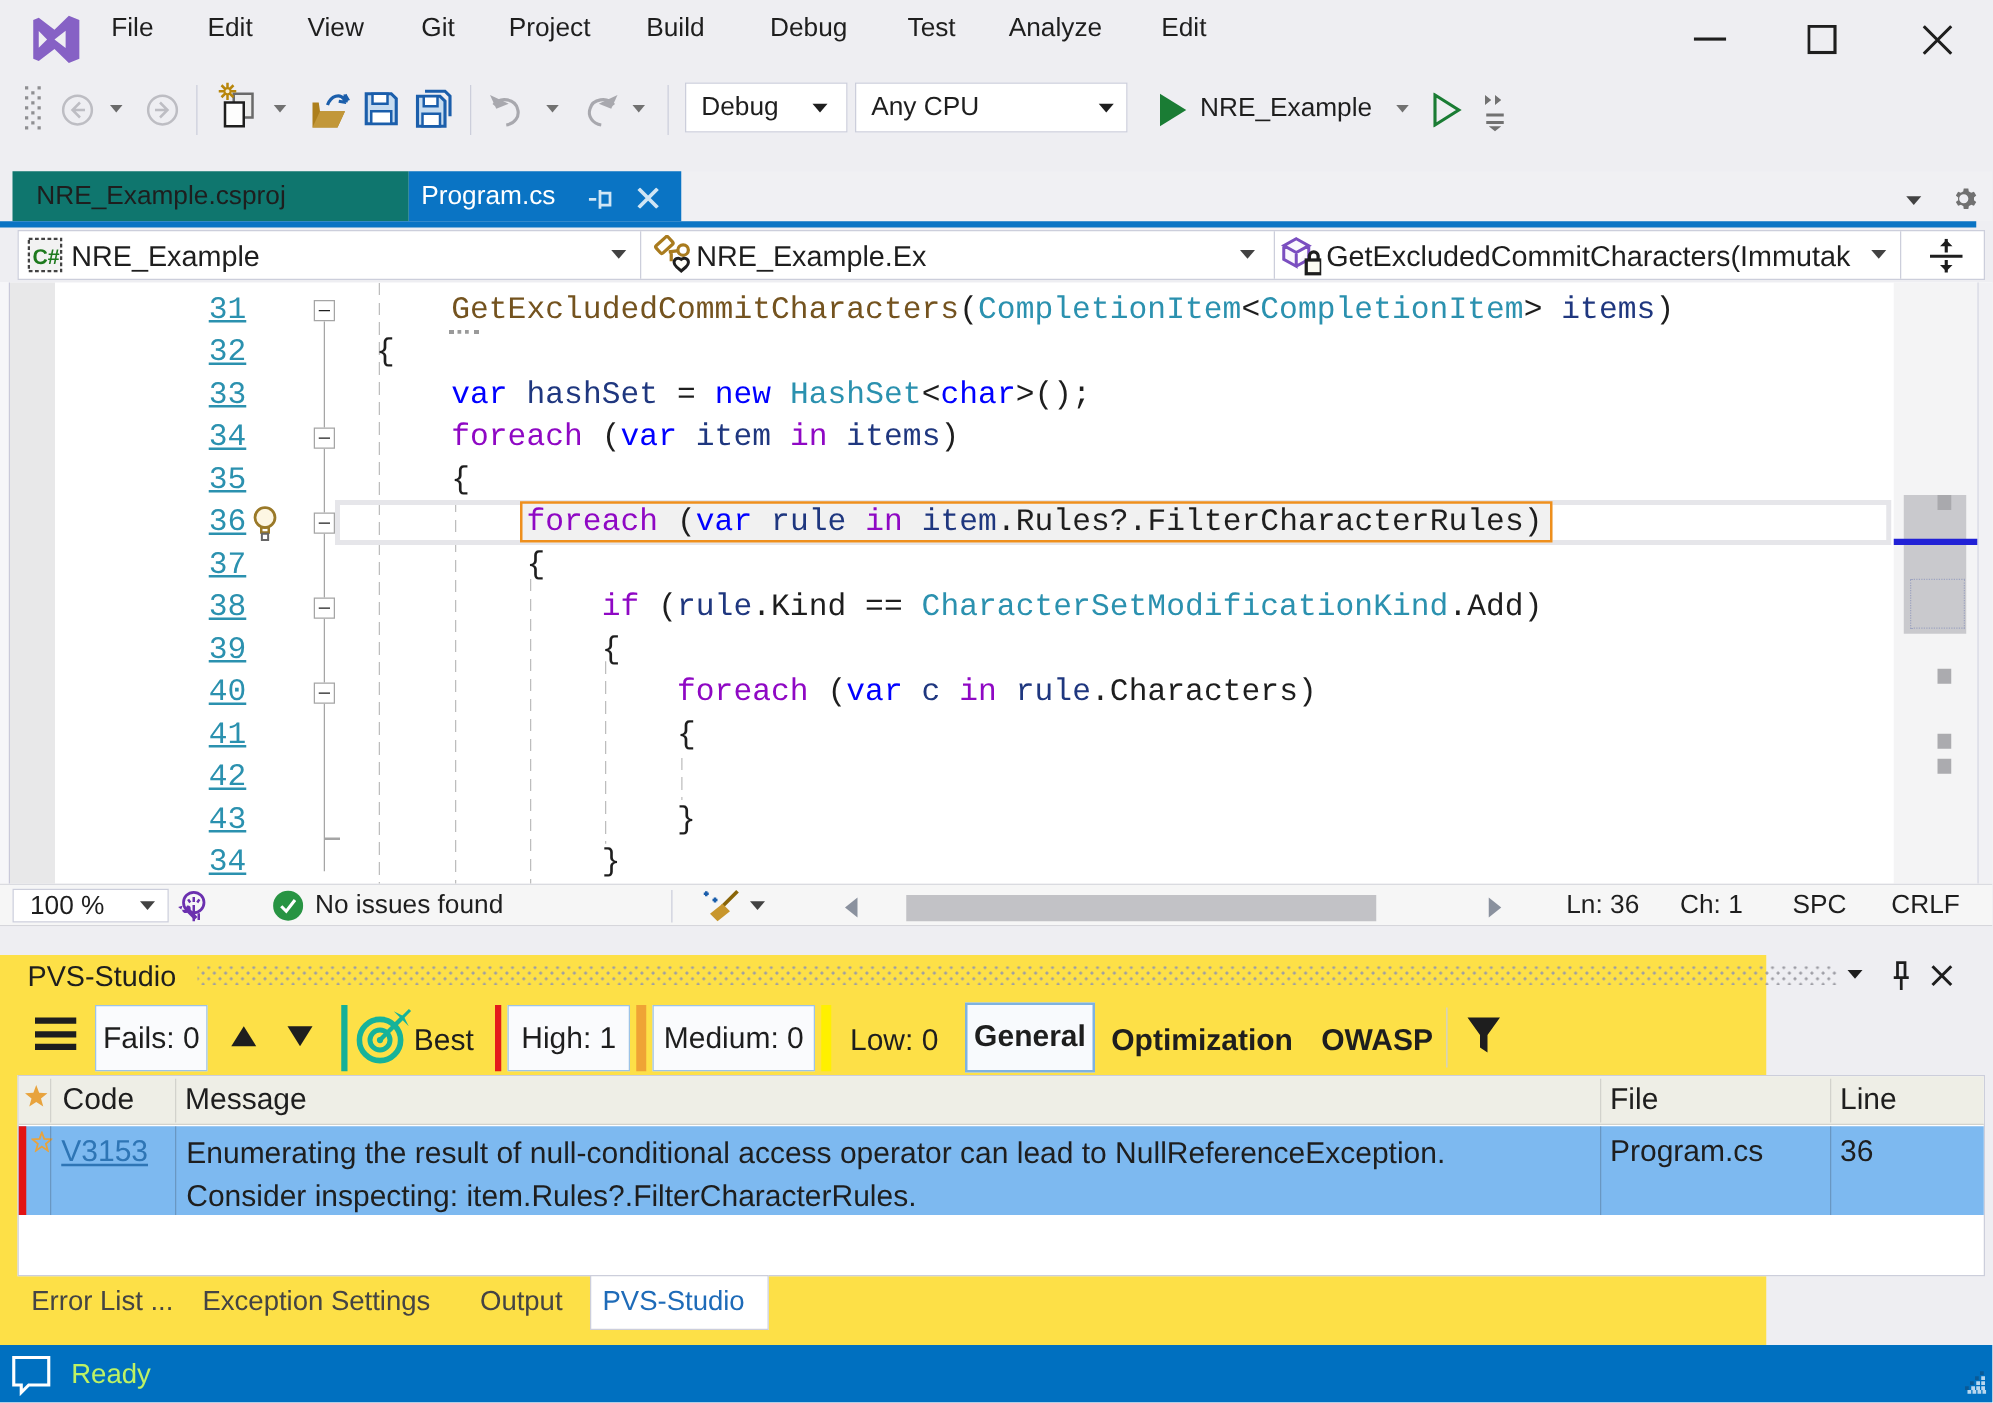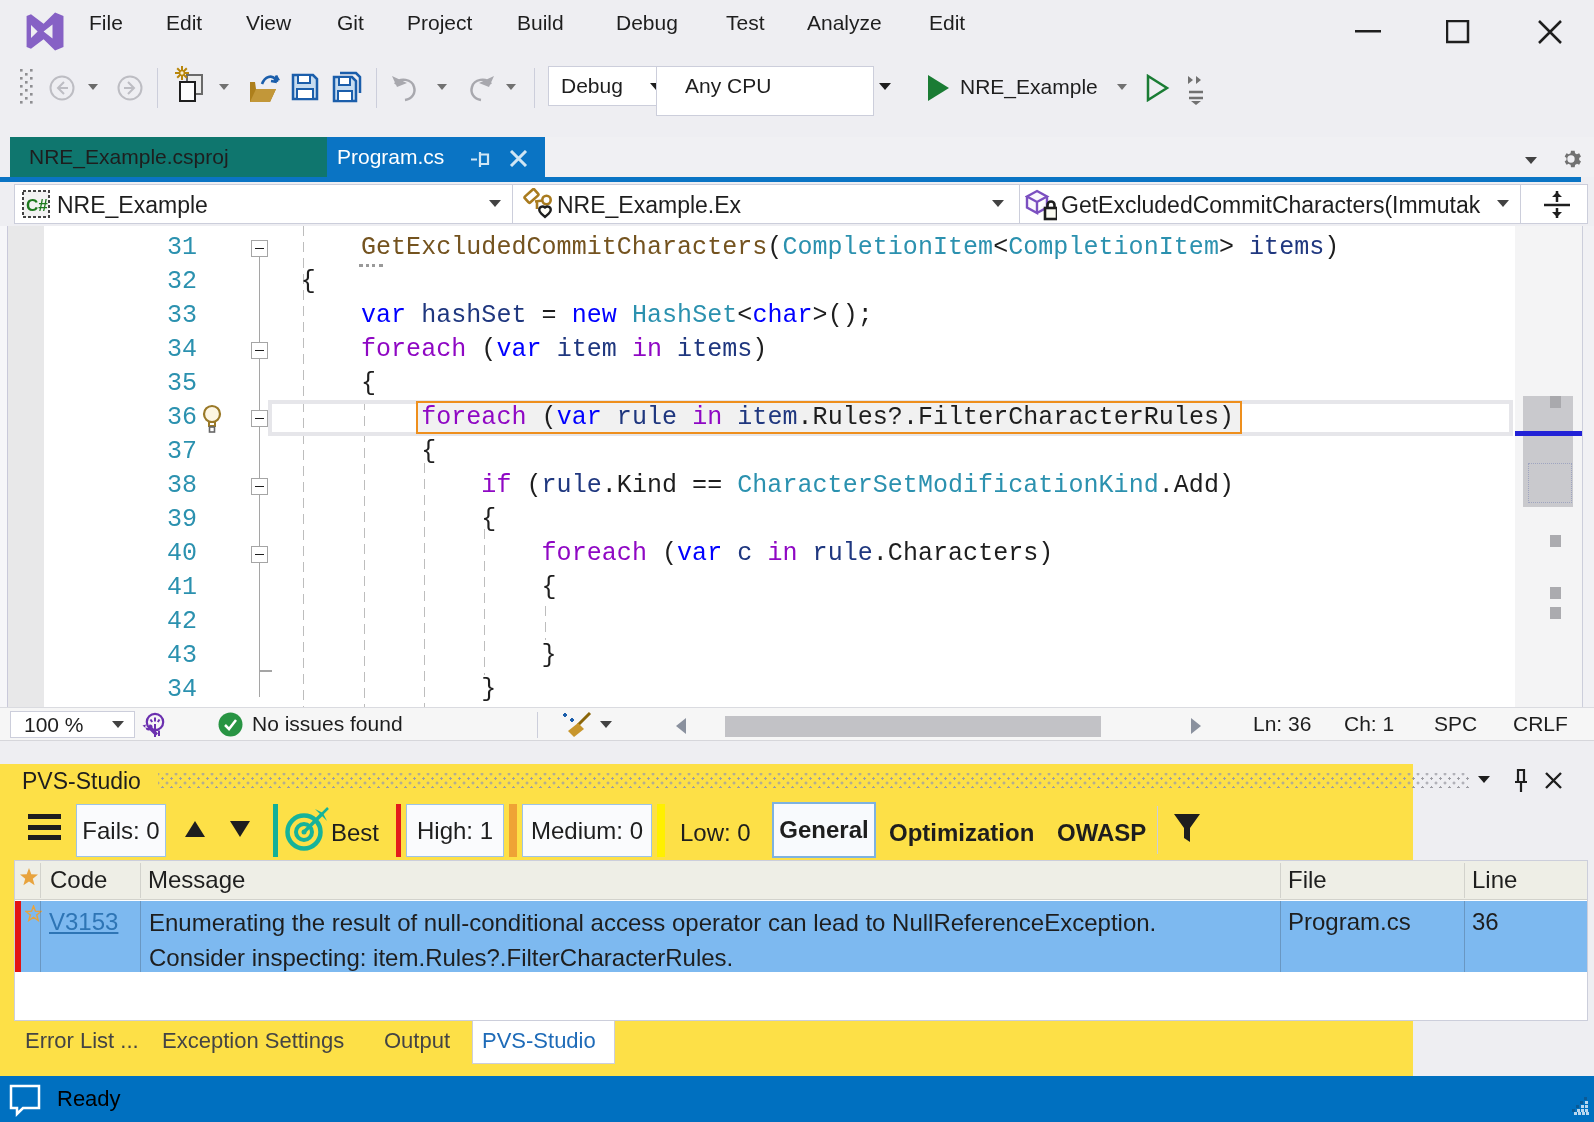--- a/index.html
+++ b/index.html
@@ -22,41 +22,41 @@
   
   #tabstrip { left:0; top:137px; width:1594px; height:40px; background:#eeeef2; }
   #bluestrip { left:0; top:177px; width:1581px; height:5px; background:#0a74c4; }
 
   
   #navbar { left:0; top:183px; width:1594px; height:43px; background:#eeeef2; }
 
   
   #editor { left:0; top:226px; width:1594px; height:481px; background:#ffffff; }
   .codeline { position:absolute; left:240.5px; white-space:pre; font-family:"Liberation Mono", monospace; font-size:25px; line-height:34px; height:34px; letter-spacing:0.05px; }
-  .lineno { position:absolute; width:60px; text-align:right; color:#2b91af; font-family:"Liberation Mono", monospace; font-size:25px; line-height:34px; height:34px; left:137px; }
+  .lineno { position:absolute; width:60px; text-align:right; color:#2b91af; font-family:"Liberation Mono", monospace; font-size:25px; line-height:34px; height:34px; left:137px;text-decoration:underline; }
   .guide { position:absolute; width:1px; background-image:repeating-linear-gradient(to bottom,#bdbdbd 0 10px,transparent 10px 16px); }
   .fold { position:absolute; left:251px; width:17px; height:17px; background:#fff; border:1px solid #a5a5a5; }
   .fold::after { content:""; position:absolute; left:3px; top:7px; width:9px; height:1px; background:#1e1e1e; }
   .kw  { color:#0000ff; }
   .ctl { color:#8f08c4; }
   .typ { color:#2b91af; }
   .id  { color:#1f377f; }
   .mth { color:#74531f; }
 
   
   #editbar { left:0; top:707px; width:1594px; height:34px; background:#f6f6f6; border-top:1px solid #dadbe0; border-bottom:1px solid #d6d6db; font-size:20px; }
 
   
   #splitter { left:0; top:741px; width:1594px; height:23px; background:#eeeef2; }
 
   
   #pvs { left:0; top:764px; width:1413px; height:312px; background:#fde047; }
 
   
-  #statusbar { left:0; top:1076px; width:1594px; height:46px; background:#0070c0; color:#000000; }
+  #statusbar { left:0; top:1076px; width:1594px; height:46px; background:#0070c0; color:#bef264; }
 </style>
 </head>
 <body>
 
 <div class="abs" id="menubar">
   <svg class="abs" style="left:24px;top:11px" width="41" height="41" viewBox="0 0 48 48">
     <path fill="#8661c5" fill-rule="evenodd" d="M36.37 1.77 L22.93 14.9 L8.2 3.66 L3.04 5.76 L3.04 42.22 L8.2 44.32 L22.93 33.08 L36.37 46.21 L46.22 42.18 L46.22 5.8 Z M8.2 31.74 L8.2 16.27 L15.99 24 Z M22.93 24 L33.37 15.94 L33.37 32.07 Z"></path>
   </svg>
   <div class="menuitem" style="left:89px">File</div>
   <div class="menuitem" style="left:166px">Edit</div>
@@ -153,21 +153,21 @@
   <svg class="abs" style="left:467px;top:12px" width="30" height="28" viewBox="0 0 30 28">
     <path d="M27 2 L22 13 L12 9 Z" fill="#a8a8ae"></path>
     <path d="M24 10 C19 3 7 5 5 13 C3 19 7 25 14 26" fill="none" stroke="#a8a8ae" stroke-width="2.5"></path>
   </svg>
   <div class="caret gray abs" style="left:506px;top:22px;border-top-width:6px;border-left-width:5px;border-right-width:5px"></div>
   <div class="vsep" style="left:534px;top:6px;height:40px"></div>
 
   <div class="combo" style="left:548px;top:4px;width:130px;height:40px;line-height:38px;padding-left:12px">Debug</div>
   <div class="caret abs" style="left:650px;top:21px"></div>
 
-  <div class="combo" style="left:656px;top:4px;width:218px;height:50px;line-height:38px;padding-left:28px">Any CPU</div>
+  <div class="combo" style="left:684px;top:4px;width:218px;height:40px;line-height:38px;padding-left:12px">Any CPU</div>
   <div class="caret abs" style="left:879px;top:21px"></div>
 
   <svg class="abs" style="left:926px;top:12px" width="24" height="28" viewBox="0 0 24 28">
       <path d="M2 1 L23 14 L2 27 Z" fill="#1a7c34"></path>
     </svg>
   <div class="abs" style="left:960px;top:13px;font-size:21px">NRE_Example</div>
   <div class="caret gray abs" style="left:1117px;top:22px;border-top-width:6px;border-left-width:5px;border-right-width:5px;border-top-color:#717171"></div>
   <svg class="abs" style="left:1146px;top:12px" width="24" height="28" viewBox="0 0 24 28">
       <path d="M2 2 L21 14 L2 26 Z" fill="none" stroke="#1a7c34" stroke-width="2.5"></path>
     </svg>

